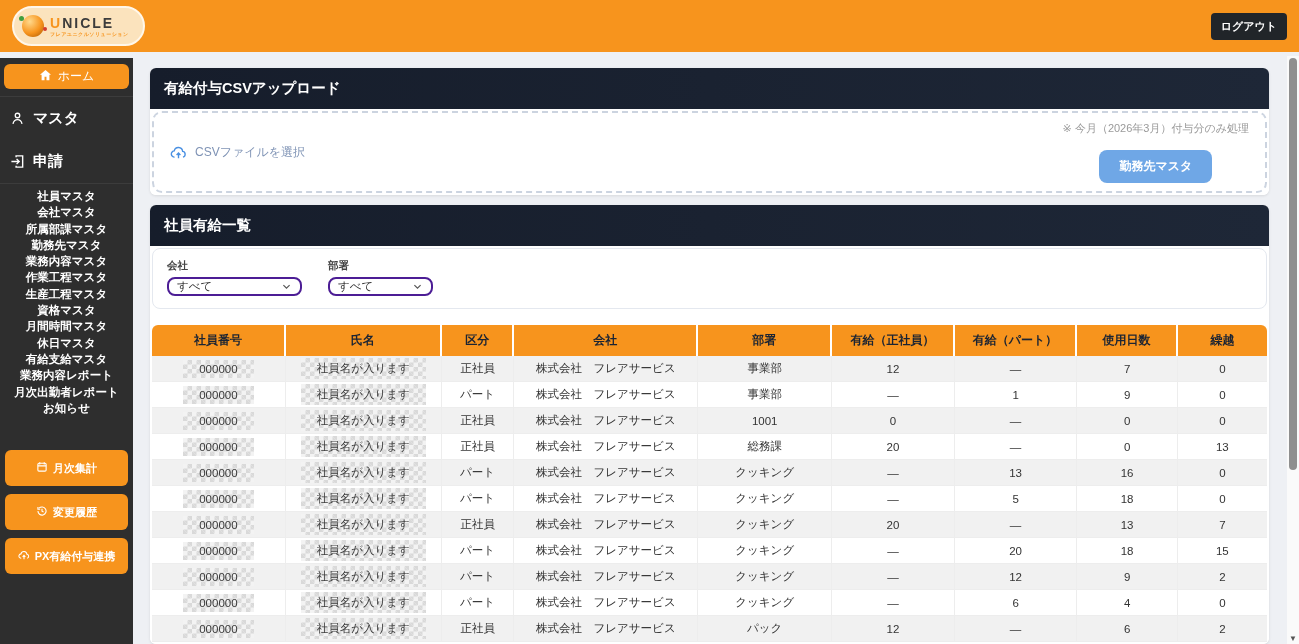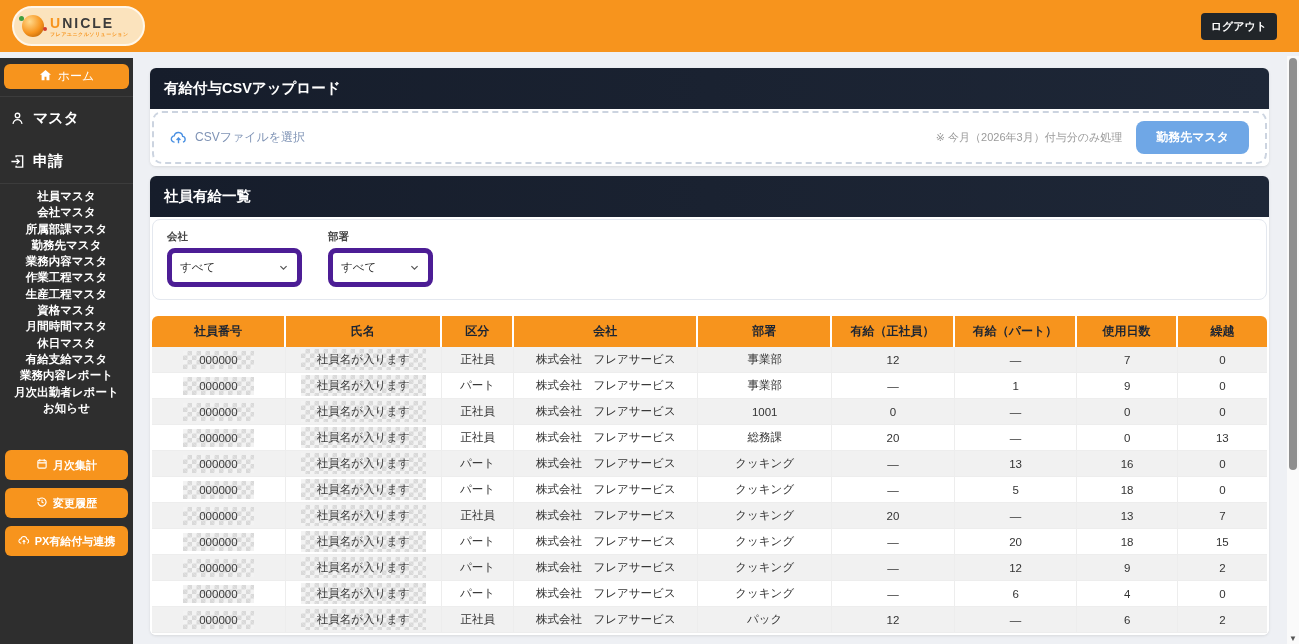--- a/index.html
+++ b/index.html
@@ -7,21 +7,21 @@
   body {
     font-family: "Liberation Sans", "DejaVu Sans", sans-serif;
     background: #eef0f4;
     color: #333;
   }
 
   
   .top-header {
     height: 52px; background: #f7941d;
     display: flex; align-items: center; justify-content: space-between;
-    padding: 0 22px 0 12px;
+    padding: 0 12px 0 12px;
   }
   .logo-pill {
     background: #fbe3bd; border: 2px solid #fff7ea; border-radius: 20px;
     height: 40px; padding: 4px 14px 4px 8px;
     display: flex; align-items: center; gap: 6px;
   }
   .logo-sphere {
     width: 22px; height: 22px; border-radius: 50%;
     background: radial-gradient(circle at 35% 30%, #ffd98c, #f7941d 55%, #a85400 100%);
     position: relative; flex: 0 0 auto;
@@ -64,59 +64,59 @@
     padding: 12px 10px; font-size: 15px;
     border-bottom: 1px solid rgba(255,255,255,.07);
     cursor: pointer;
   }
   .side-section .s-icon { display: inline-flex; color: #fff; }
   .side-sub-list { padding: 4px 0 10px; text-align: center; }
   .side-sub-item { font-size: 11.5px; line-height: 16.3px; cursor: pointer; color: #fff; }
   .side-actions { margin-top: 24px; display: flex; flex-direction: column; gap: 8px; padding: 0 5px; }
   .side-action-btn {
     background: #f7941d; color: #fff; border: none; border-radius: 6px;
-    height: 30px; font-size: 11px; font-weight: bold; font-family: inherit;
+    height: 36px; font-size: 11px; font-weight: bold; font-family: inherit;
     display: flex; align-items: center; justify-content: center; gap: 5px; cursor: pointer;
   }
 
   
   .card { border-radius: 6px; box-shadow: 0 1px 3px rgba(0,0,0,.1); margin-bottom: 10px; background: #fff; }
   .card-header {
     background: linear-gradient(90deg, #161d2b, #1e2737);
     color: #fff; font-size: 14.5px; font-weight: bold;
     padding: 11px 14px; border-radius: 6px 6px 0 0;
   }
   .card-body { padding: 2px; border-radius: 0 0 6px 6px; background: #fff; }
 
   
   .upload-zone {
     border: 2px dashed #ccd4e0; border-radius: 10px;
     display: flex; align-items: center; justify-content: space-between;
     padding: 8px 16px; min-height: 42px;
   }
   .upload-select { display: flex; align-items: center; gap: 8px; color: #7f93b5; font-size: 12px; cursor: pointer; }
   .upload-select .u-icon { color: #4a90e2; display: inline-flex; }
-  .upload-right { display: flex; align-items: center; gap: 14px; }
+  .upload-right { display: flex; align-items: center; gap: 14px; flex-direction: column; }
   .upload-note { color: #9a9a9a; font-size: 11px; }
   .import-btn {
     background: #6fa7e6; color: #fff; border: none; border-radius: 8px;
     font-size: 12px; font-weight: bold; font-family: inherit;
     padding: 8px 20px; cursor: pointer;
   }
 
   
   .filter-box {
     border: 1px solid #e4e8ef; border-radius: 8px;
     padding: 10px 14px 12px; margin-bottom: 16px;
     display: flex; gap: 26px; background: #fff;
   }
   .filter-group { display: flex; flex-direction: column; gap: 4px; }
   .filter-label { font-size: 10.5px; color: #444; font-weight: bold; }
   .select-box {
-    border: 5px solid #4c1d95; border-radius: 8px; height: 39px;
+    border: 2px solid #4c1d95; border-radius: 8px; height: 19px;
     display: flex; align-items: center; justify-content: space-between;
     padding: 0 8px; font-size: 11.5px; color: #333; cursor: pointer; background: #fff;
   }
   .select-box .chev { color: #555; display: inline-flex; margin-left: 24px; }
   .select-company { width: 135px; }
   .select-dept { width: 105px; }
 
   
   table.emp-table { width: 100%; border-collapse: separate; border-spacing: 0; table-layout: fixed; }
   .emp-table th {

